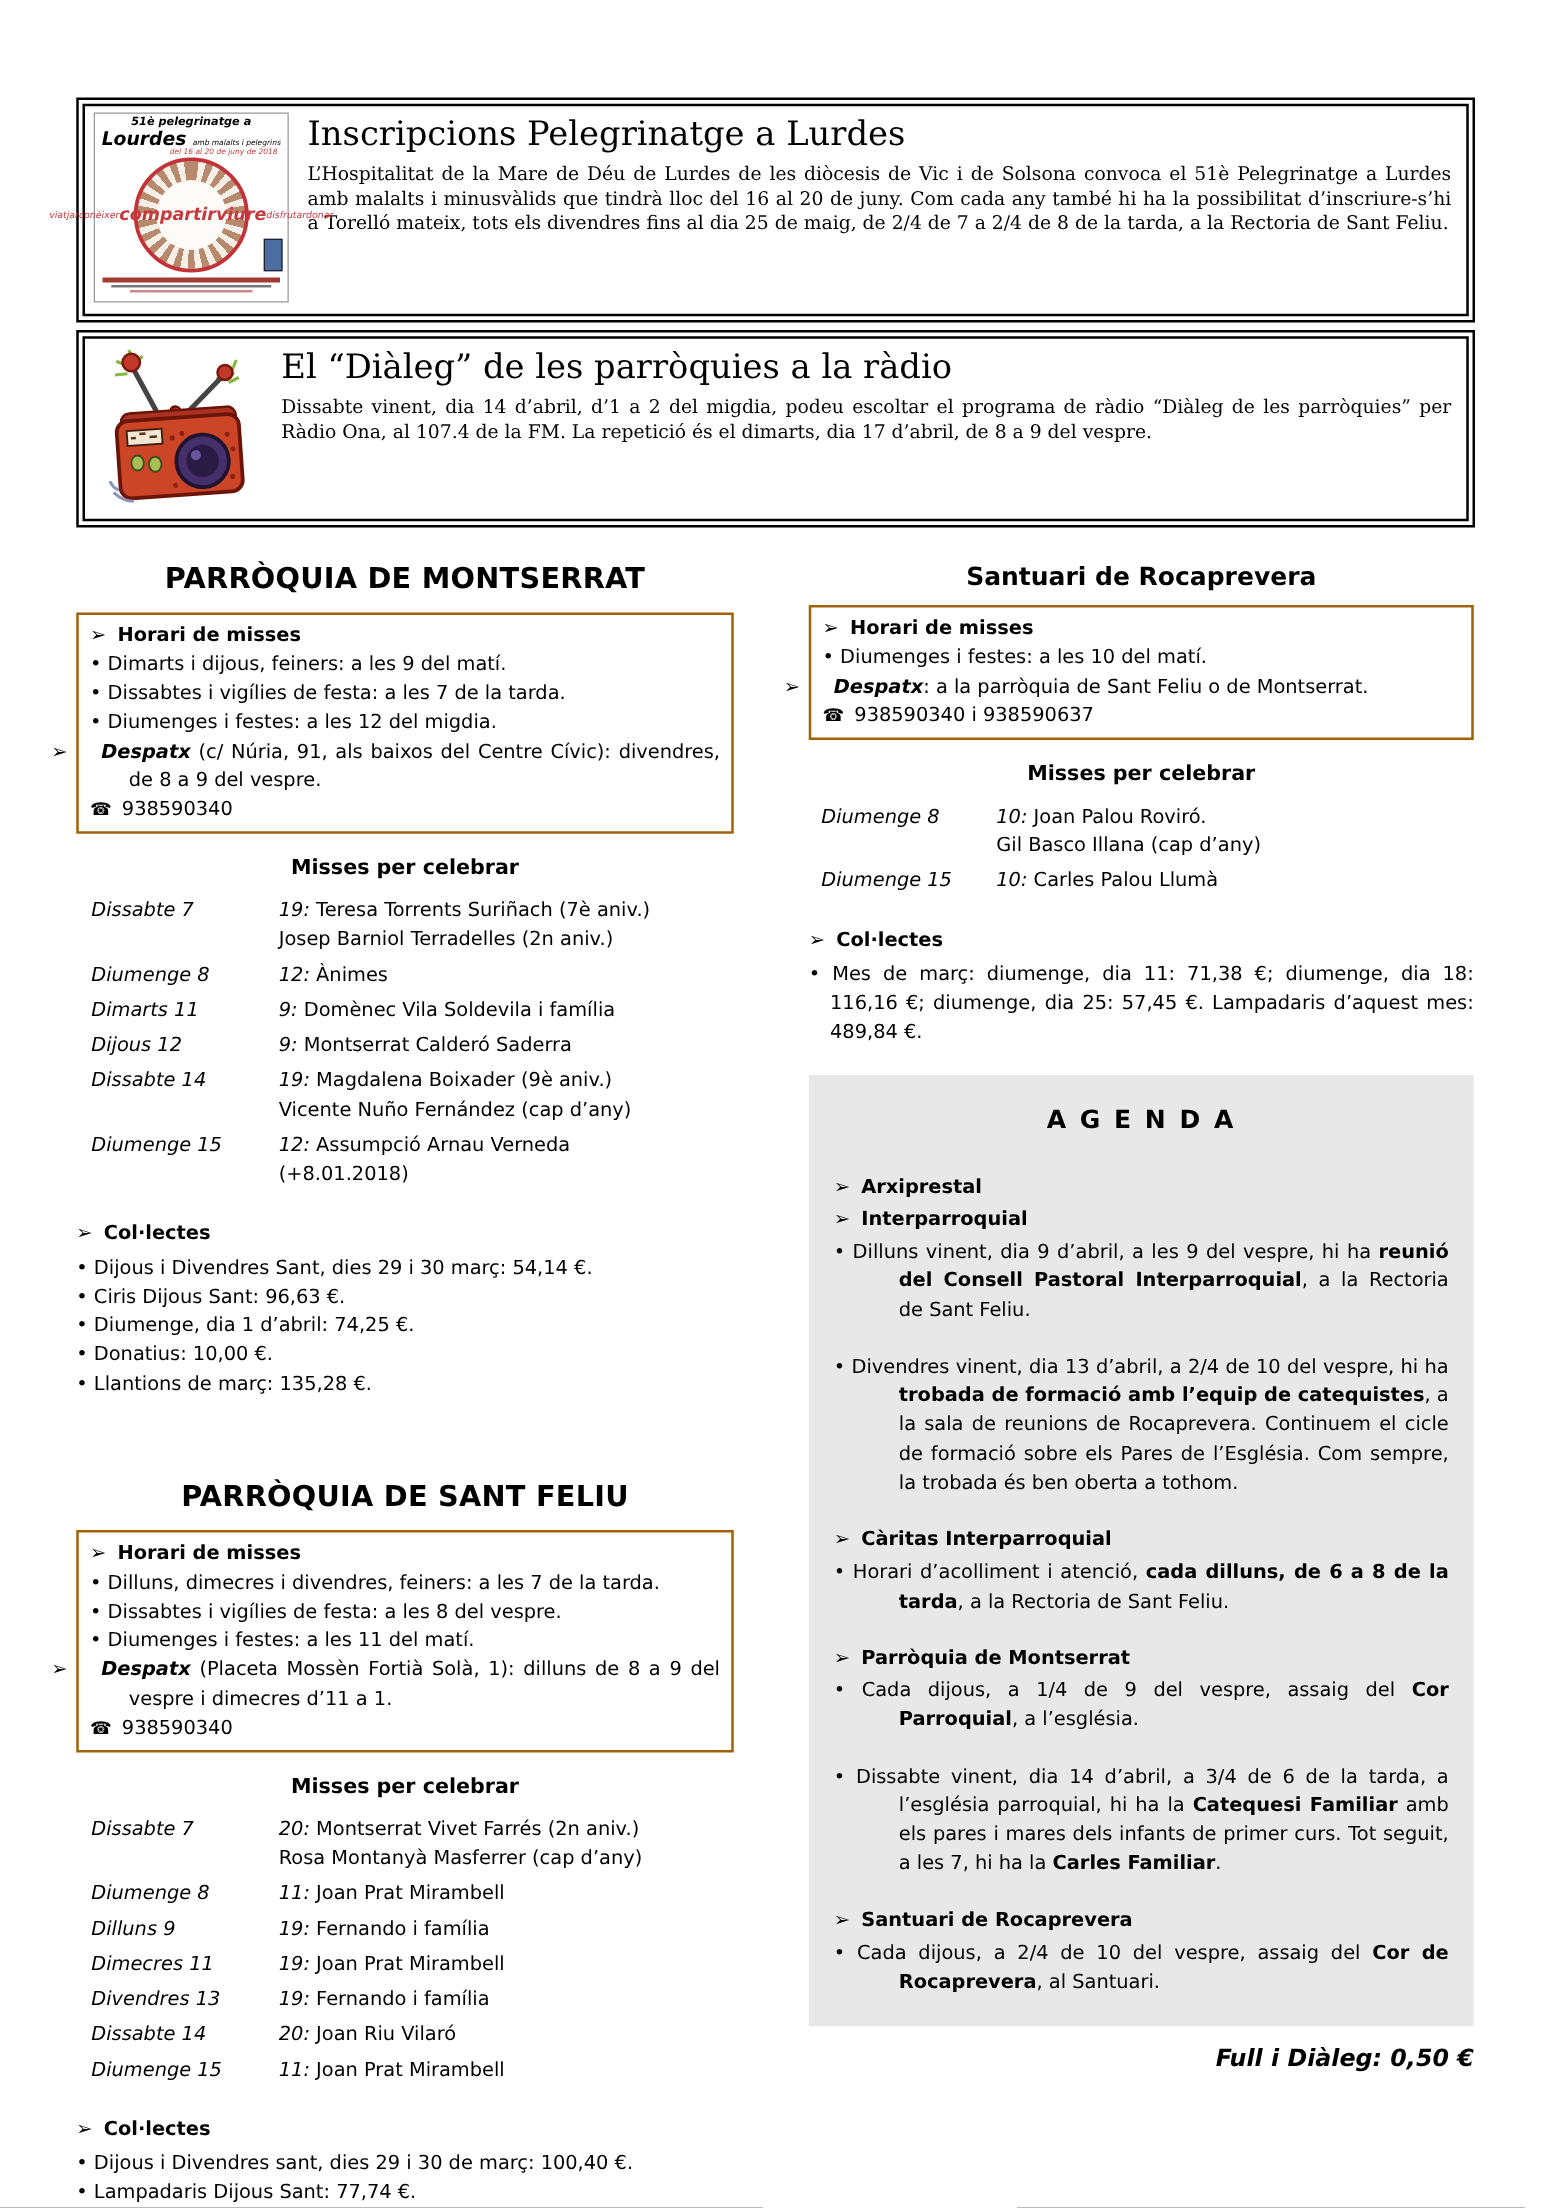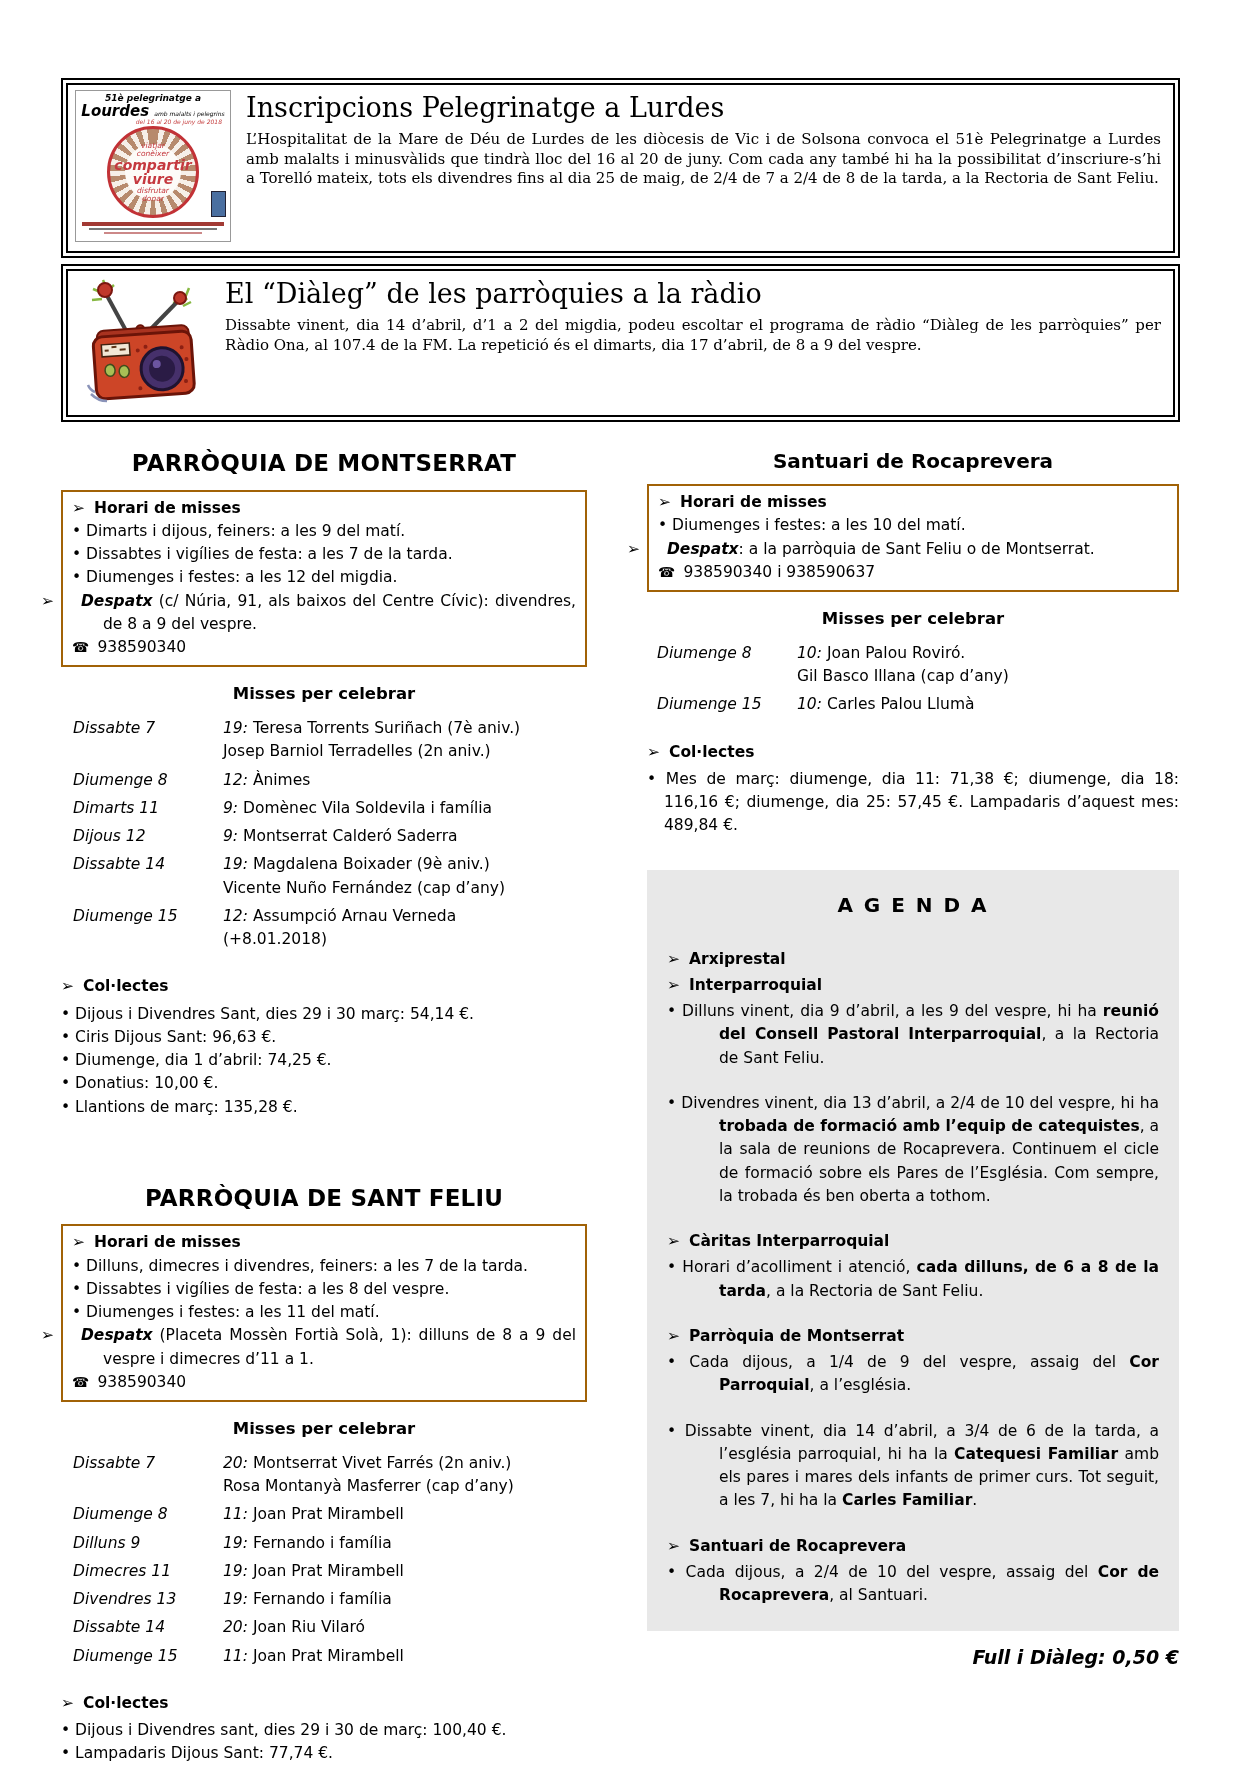--- a/index.html
+++ b/index.html
@@ -23,21 +23,21 @@
               line-height:1;white-space:nowrap;}
   .logo-name-row{text-align:center;line-height:0.95;}
   .logo-name{font-size:15px;font-weight:bold;font-style:italic;}
   .logo-sub{font-size:6px;font-style:italic;}
   .logo-dates{font-size:6px;color:#c43b3b;text-align:right;font-style:italic;margin:0 4px 1px 0;}
   .logo-ring{width:92px;height:92px;margin:1px auto 0;border-radius:50%;
              border:3px solid #c23236;box-sizing:border-box;
              background:repeating-conic-gradient(#b78a6d 0deg 8deg,#f6efe8 8deg 16deg);
              display:flex;align-items:center;justify-content:center;}
   .logo-ring-inner{width:56px;height:56px;border-radius:50%;background:#fdfbf8;
-             display:flex;flex-direction:column;align-items:center;justify-content:center;
+             display:flex;flex-direction:row;align-items:center;justify-content:center;
              color:#c5393f;font-style:italic;font-size:7.5px;line-height:1.05;text-align:right;}
   .logo-word{display:block;}
   .logo-word.big{font-size:14px;font-weight:bold;}
   .logo-bar{height:4px;background:#a23a34;margin:4px 2px 2px;}
   .logo-cap1{height:2px;background:#777;margin:2px 9px 2px;}
   .logo-cap2{height:2px;background:#c88;margin:0 24px;}
   .logo-photo{position:absolute;right:4px;bottom:24px;width:13px;height:24px;
               background:#4a6fa0;border:1px solid #223;}
 
   .radio-wrap{width:138px;flex:none;margin-right:12px;display:flex;justify-content:center;}
@@ -62,21 +62,21 @@
   .phone-ic{font-size:14px;margin-right:8px;}
 
   .sub-h{font-size:16.5px;font-weight:bold;text-align:center;margin:15px 0 10px;}
   .mass-table{display:grid;grid-template-columns:150px 1fr;row-gap:5px;padding-left:12px;}
   .col-right .mass-table{grid-template-columns:140px 1fr;padding-left:10px;}
   .m-day{font-style:italic;}
   .m-time{font-style:italic;}
   .coll-h{margin:24px 0 4px;}
 
   
-  .agenda{background:#e8e8e8;margin-top:32px;padding:16px 20px 24px;}
+  .agenda{background:#e8e8e8;margin-top:22px;padding:16px 20px 24px;}
   .agenda-title{font-size:20px;font-weight:bold;text-align:center;letter-spacing:2px;margin:4px 0 28px;}
   .ag-h{font-weight:bold;margin:0 0 3px;}
   .ag-item{padding-left:52px;text-indent:-52px;text-align:justify;margin-bottom:22px;}
   .ag-item::before{content:"• ";}
   .ag-sec:last-child .ag-item:last-child{margin-bottom:0;}
   .seg-b{font-weight:bold;}
 
   .price-note{font-size:19px;font-weight:bold;font-style:italic;text-align:right;margin-top:12px;}
 </style>
 </head>

